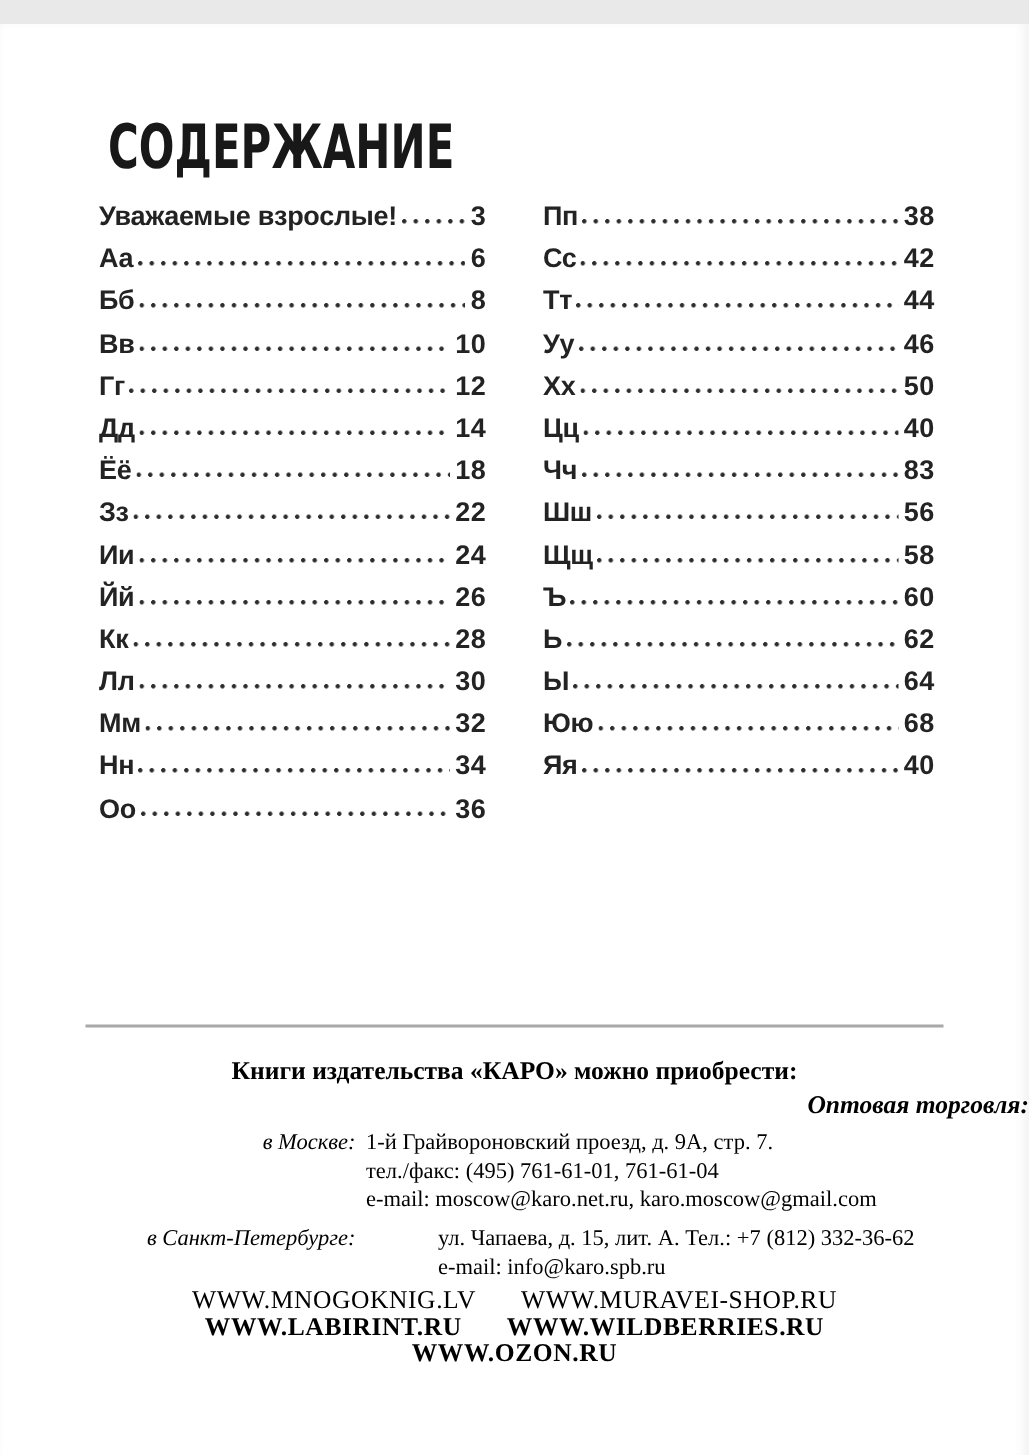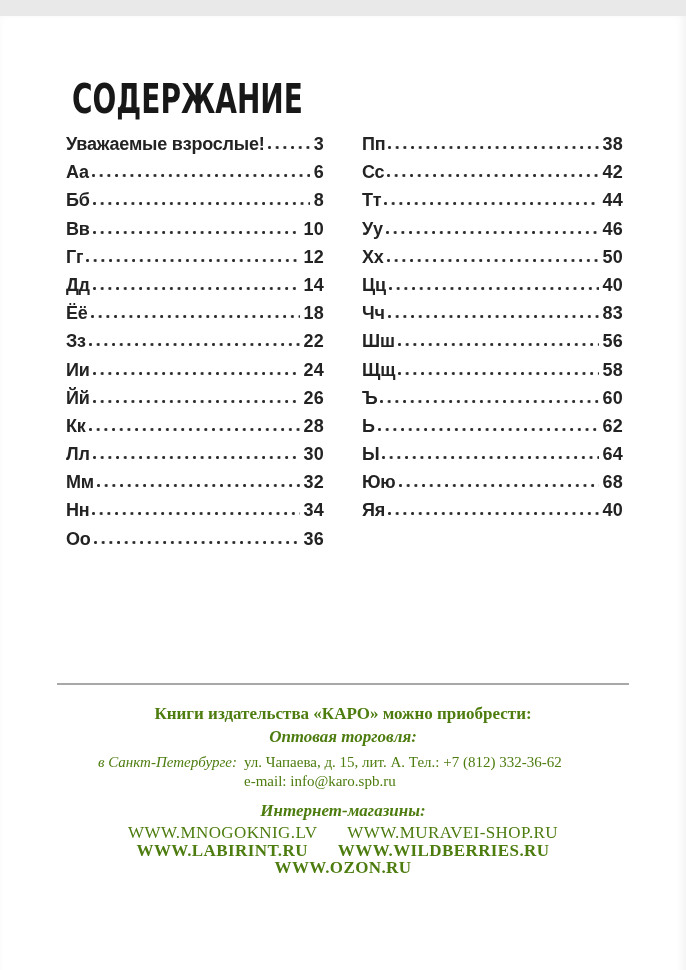--- a/index.html
+++ b/index.html
@@ -45,25 +45,25 @@
   }
   .toc-page{flex:none;text-align:right;letter-spacing:0.2px;}
   
   .rule{
     position:absolute;left:57px;top:667px;width:572px;height:2px;
     background:#a8a8a8;
   }
   
   .footer{
     position:absolute;left:0;right:0;top:688px;
-    font-family:"Liberation Serif",serif;color:#4d7c0f;
+    font-family:"Liberation Serif",serif;color:#000000;
     text-align:center;
   }
   .f-head{font-size:17px;font-weight:700;line-height:20px;}
-  .f-sub{font-size:17px;font-weight:700;font-style:italic;line-height:20px;margin-top:3px;}
+  .f-sub{font-size:17px;font-weight:700;font-style:italic;line-height:20px;margin-top:3px;text-align:right;}
   .addr{margin:6px 0 0 67px;text-align:left;font-size:15px;line-height:19px;}
   .addr-row{display:flex;margin-top:0;}
   .addr-row + .addr-row{margin-top:7px;gap:48px;}
   .addr-label{flex:none;width:170px;text-align:right;font-style:italic;padding-right:7px;}
   .addr-lines{text-align:left;}
   .online{margin-top:10px;}
   .sites{margin-top:3px;font-size:17px;line-height:17px;letter-spacing:0.4px;}
   .site-row{display:flex;justify-content:center;gap:30px;line-height:17px;}
   .site-row + .site-row{margin-top:0.5px;font-weight:bold;}
 </style>
@@ -226,28 +226,35 @@
       </div>
   </div>
 
   <div class="rule"></div>
 
   <div class="footer">
     <div class="f-head">Книги издательства «КАРО» можно приобрести:</div>
     <div class="f-sub">Оптовая торговля:</div>
     <div class="addr" id="addr-block">
         <div class="addr-row">
+          <div class="addr-label">в Москве:</div>
+          <div class="addr-lines">
+            <div>1-й Грайвороновский проезд, д. 9А, стр. 7.</div>
+            <div>тел./факс: (495) 761-61-01, 761-61-04</div>
+            <div>e-mail: moscow@karo.net.ru, karo.moscow@gmail.com</div>
+          </div>
+        </div>
+        <div class="addr-row">
           <div class="addr-label">в Санкт-Петербурге:</div>
           <div class="addr-lines">
             <div>ул. Чапаева, д. 15, лит. А. Тел.: +7 (812) 332-36-62</div>
             <div>e-mail: info@karo.spb.ru</div>
           </div>
         </div>
       </div>
-    <div class="f-sub online">Интернет-магазины:</div>
     <div class="sites" id="sites-block">
         <div class="site-row">
           <span>WWW.MNOGOKNIG.LV</span>
           <span>WWW.MURAVEI-SHOP.RU</span>
         </div>
         <div class="site-row">
           <span>WWW.LABIRINT.RU</span>
           <span>WWW.WILDBERRIES.RU</span>
         </div>
         <div class="site-row">

